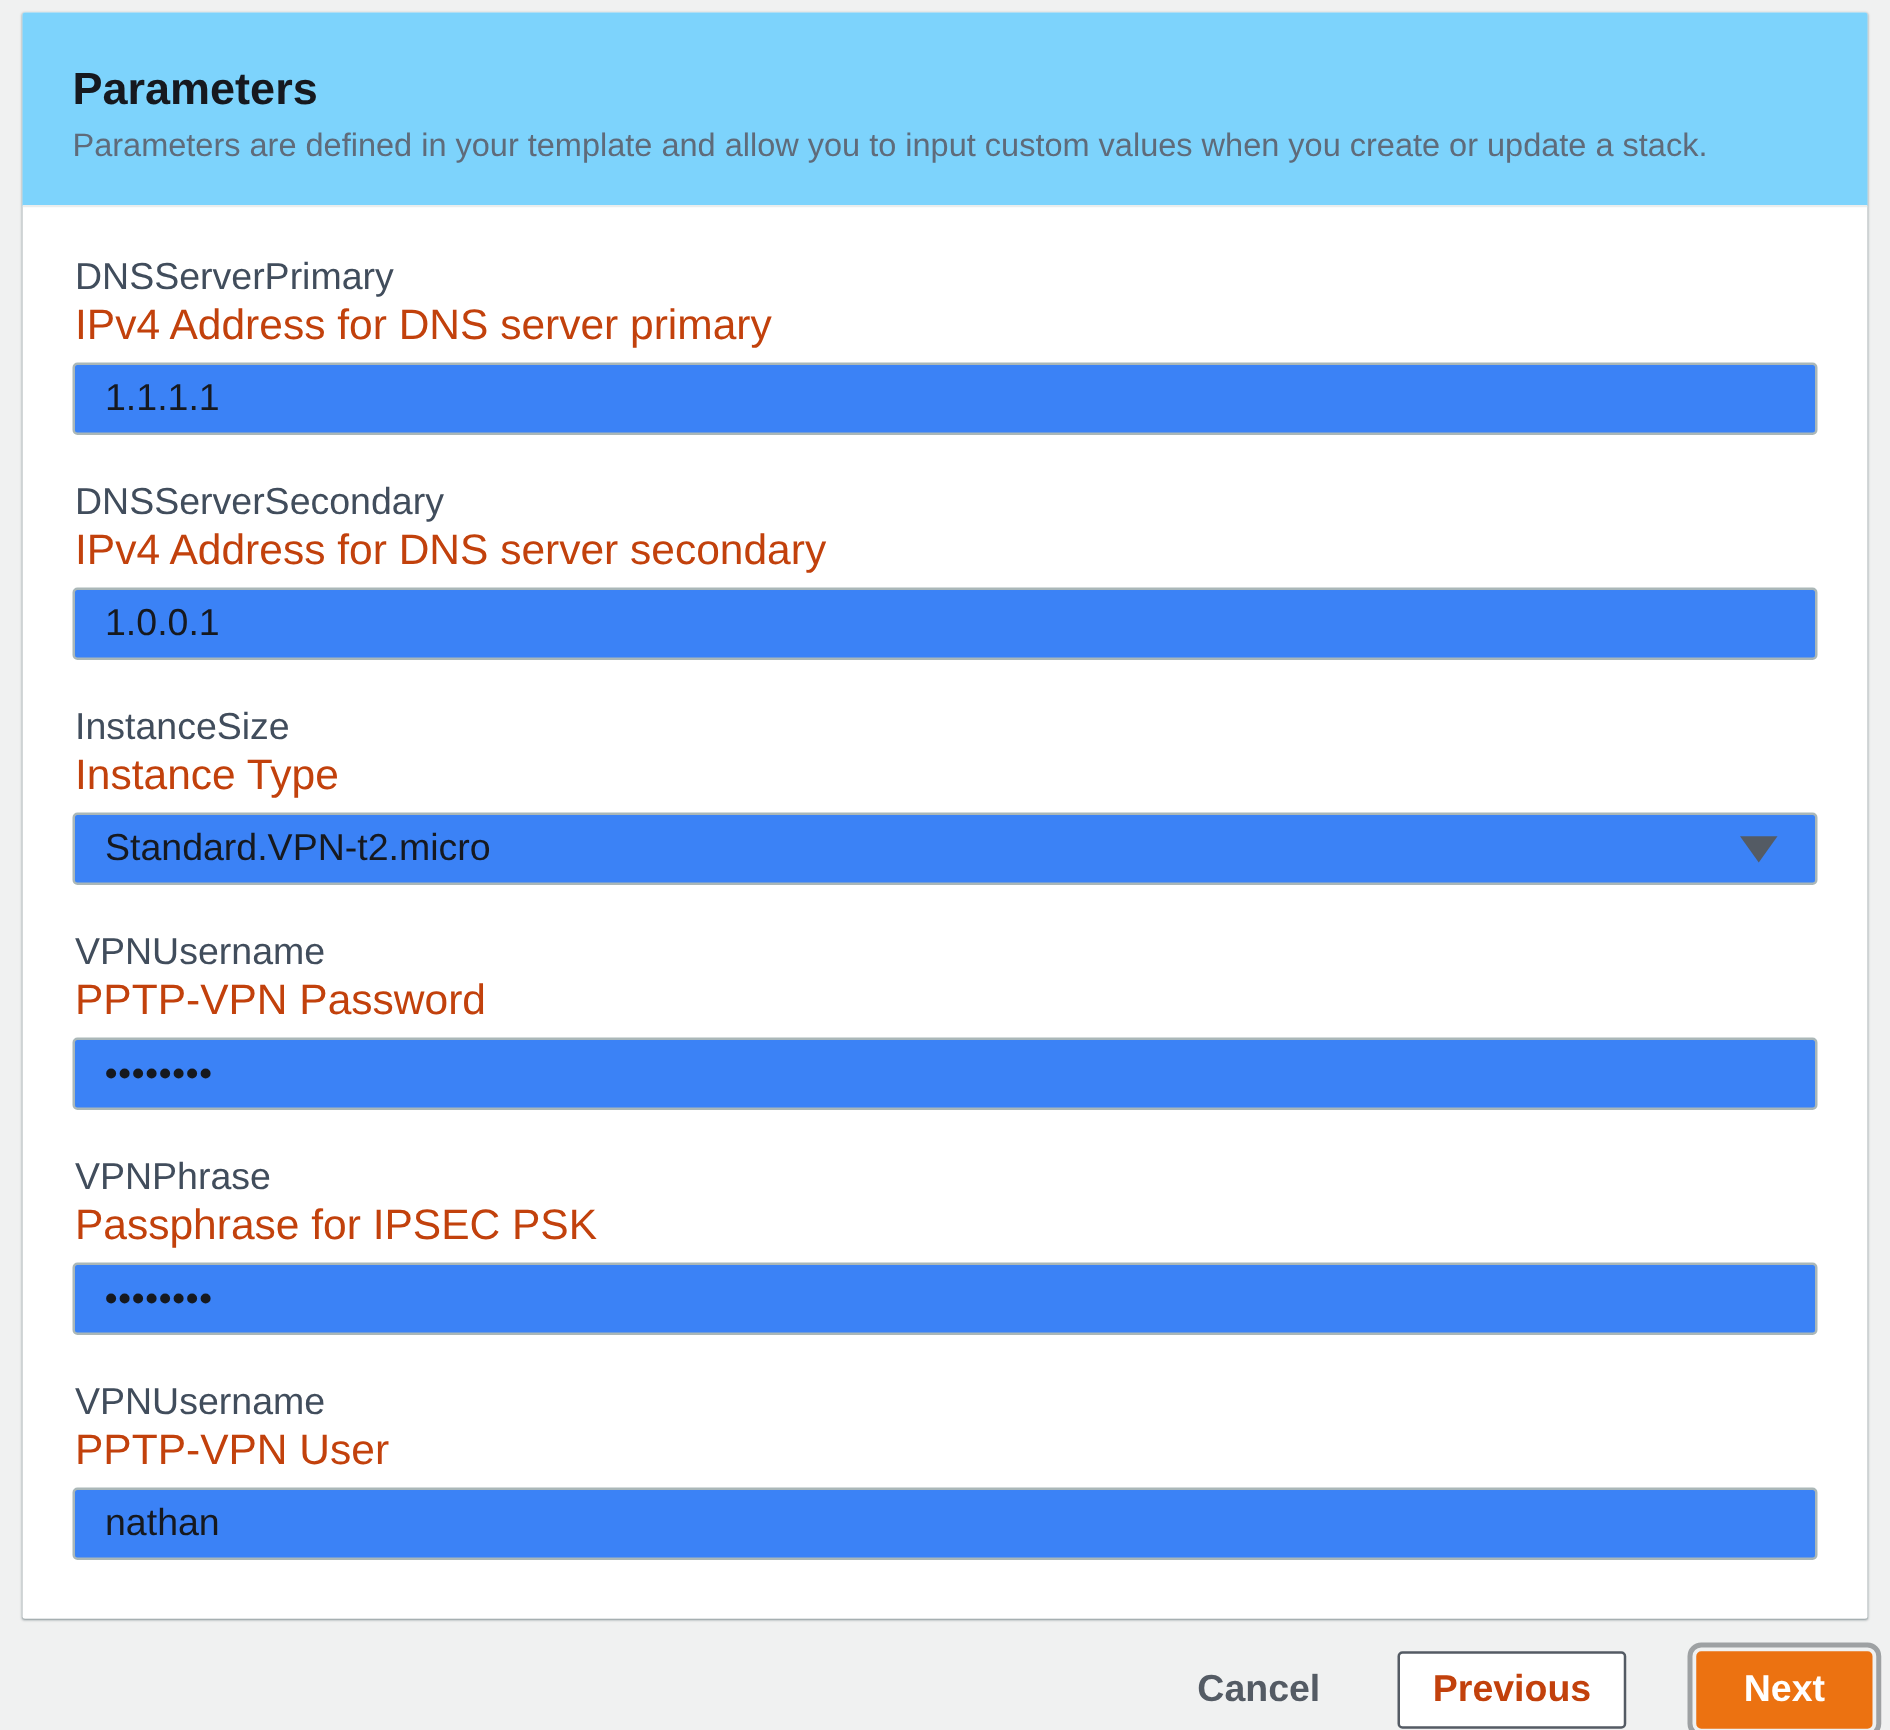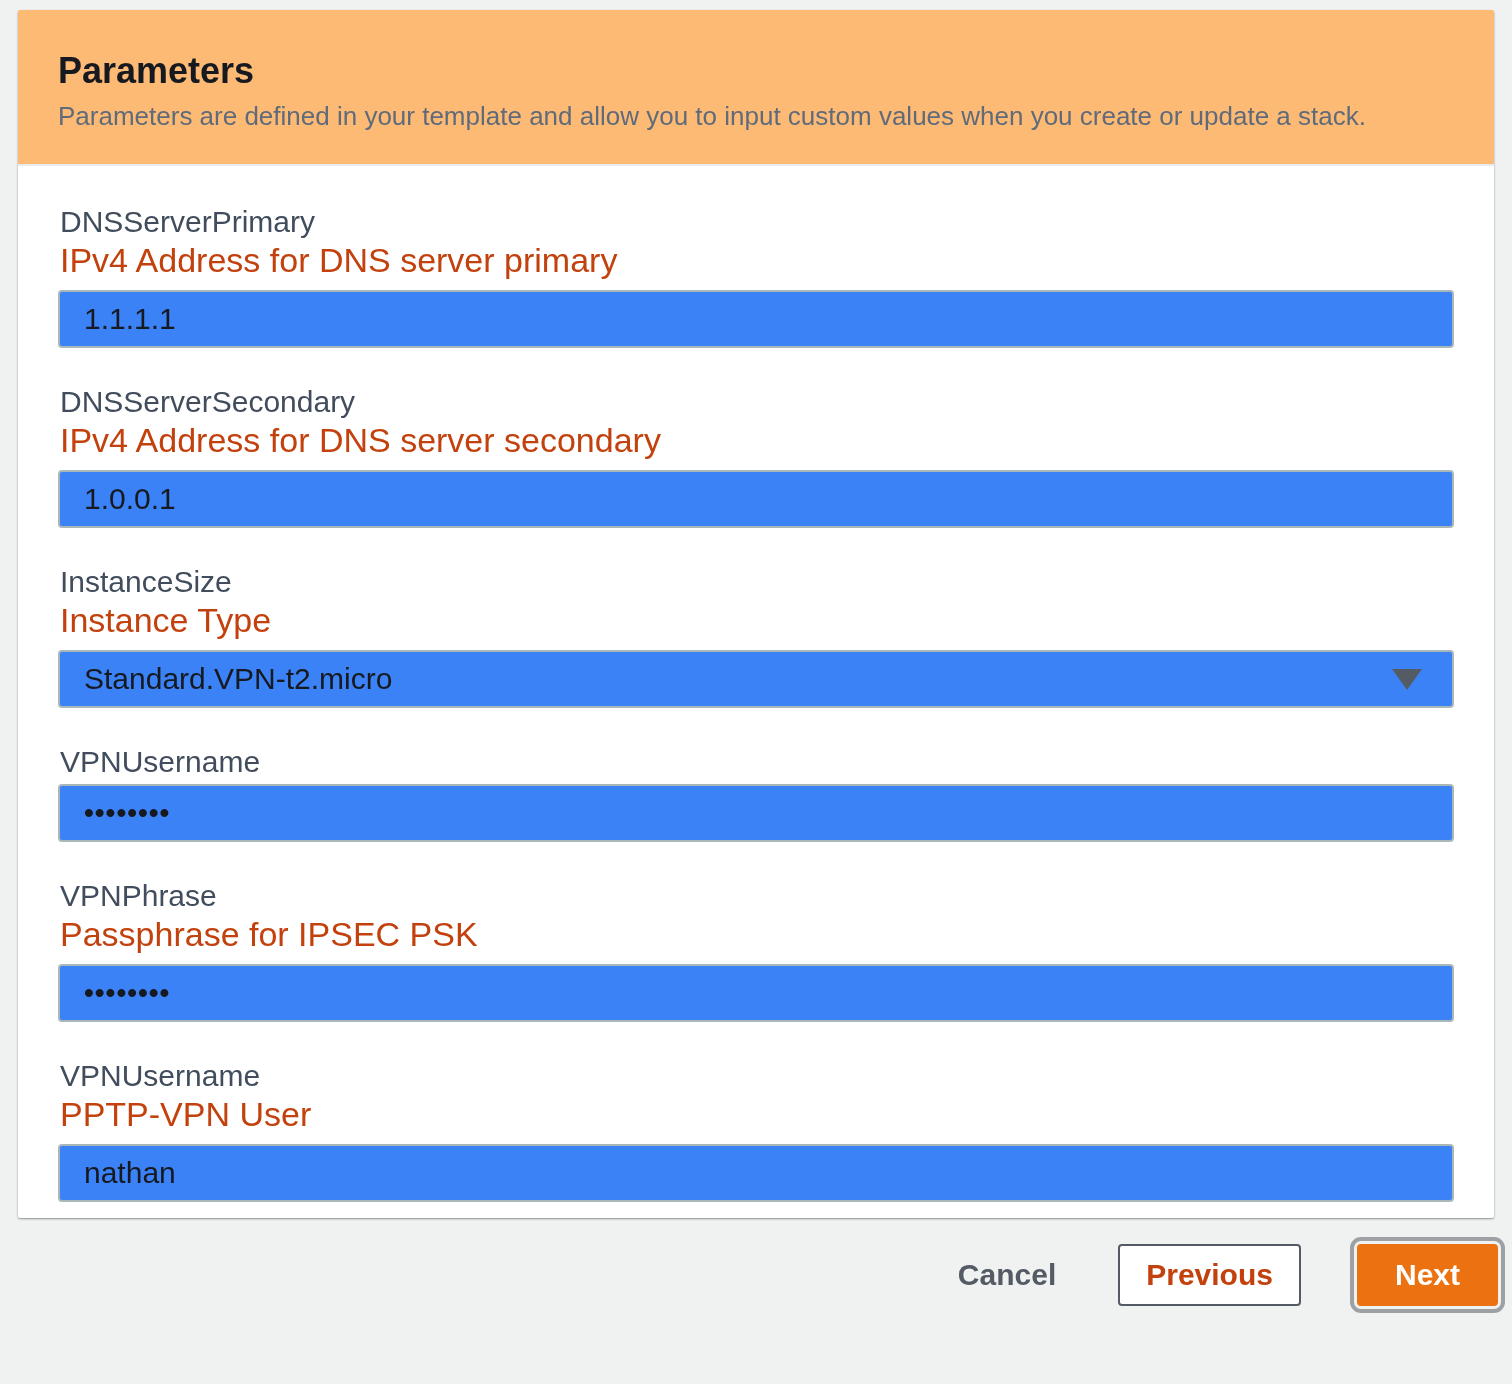--- a/index.html
+++ b/index.html
@@ -11,39 +11,39 @@
     color: #16191f;
     overflow: hidden;
   }
   .panel {
     margin: 10px 18px 0 18px;
     background: #ffffff;
     border-radius: 2px;
     box-shadow: 0 1px 2px 0 rgba(0,28,36,0.45);
   }
   .panel-header {
-    background: #fdba74;
+    background: #7dd3fc;
     border-bottom: 2px solid #eaeded;
     padding: 40px 40px 32px 40px;
     border-radius: 2px 2px 0 0;
   }
   .panel-title {
     margin: 0 0 8px 0;
     font-size: 36px;
     line-height: 42px;
     font-weight: 700;
     color: #16191f;
   }
   .panel-desc {
     font-size: 26px;
     line-height: 32px;
     color: #5f6b7a;
   }
   .panel-body {
-    padding: 38px 40px 16px 40px;
+    padding: 38px 40px 47px 40px;
   }
   .field { margin-bottom: 36px; }
   .field:last-child { margin-bottom: 0; }
   .field-label {
     font-size: 30px;
     line-height: 36px;
     margin-bottom: 4px;
     color: #414d5c;
     padding-left: 2px;
   }
@@ -155,20 +155,21 @@
       <div class="field-label">InstanceSize</div>
       <div class="field-desc">Instance Type</div>
       <div class="select-box" role="combobox" aria-expanded="false">
         <span>Standard.VPN-t2.micro</span>
         <span class="caret-down"></span>
       </div>
     </div>
 
     <div class="field">
       <div class="field-label">VPNUsername</div>
+      <div class="field-desc">PPTP-VPN Password</div>
       <input class="text-input masked" type="text" spellcheck="false" value="••••••••" style="">
     </div>
 
     <div class="field">
       <div class="field-label">VPNPhrase</div>
       <div class="field-desc">Passphrase for IPSEC PSK</div>
       <input class="text-input masked" type="text" spellcheck="false" value="••••••••" style="">
     </div>
 
     <div class="field">

